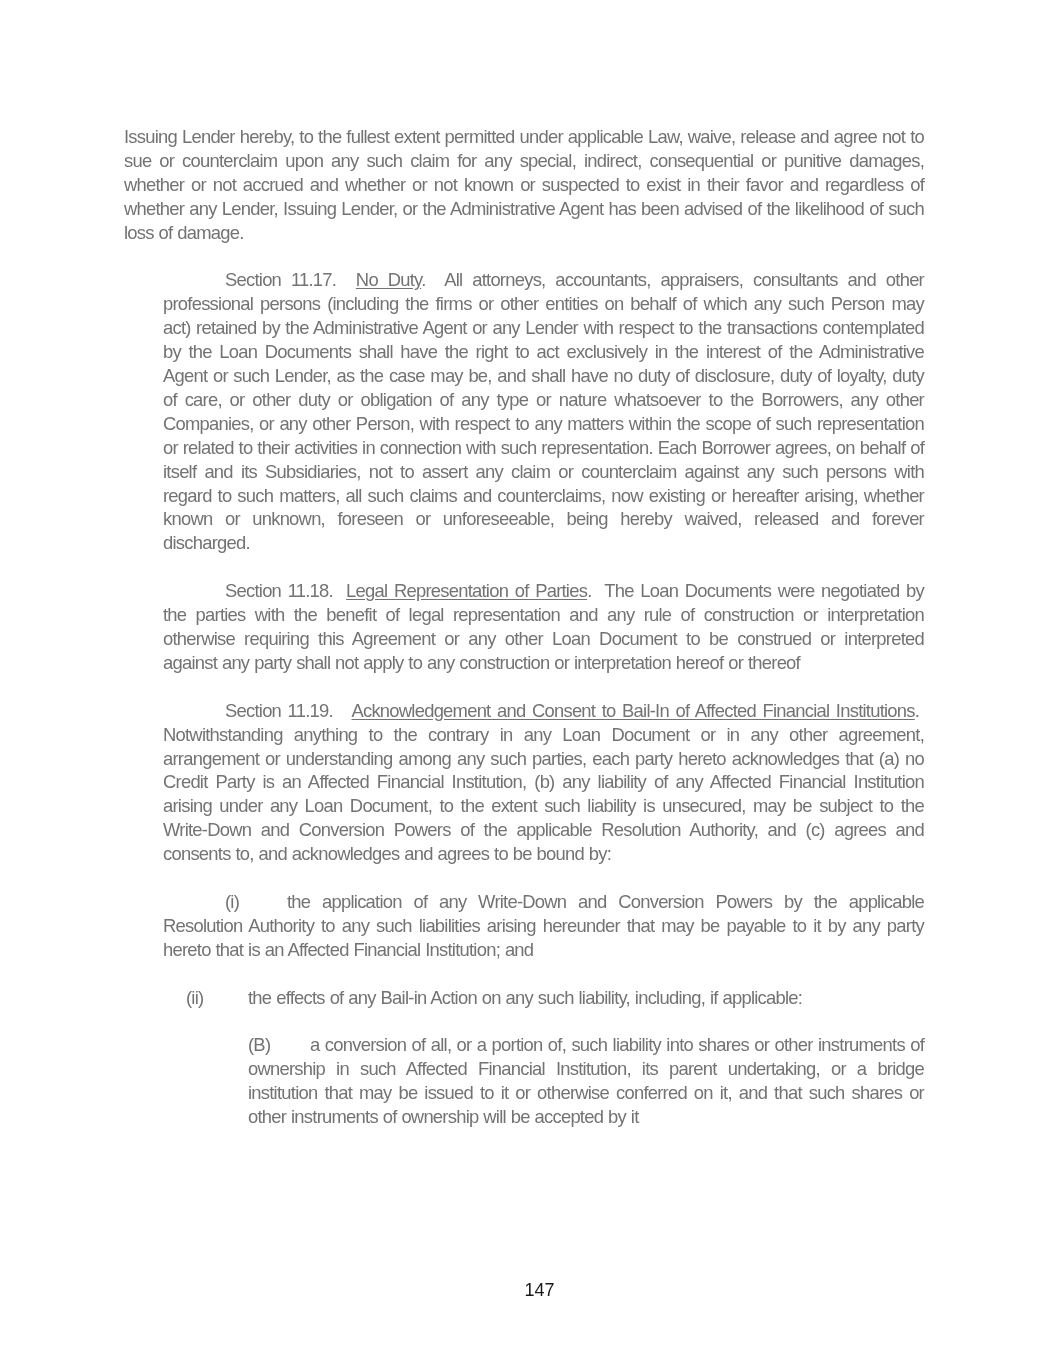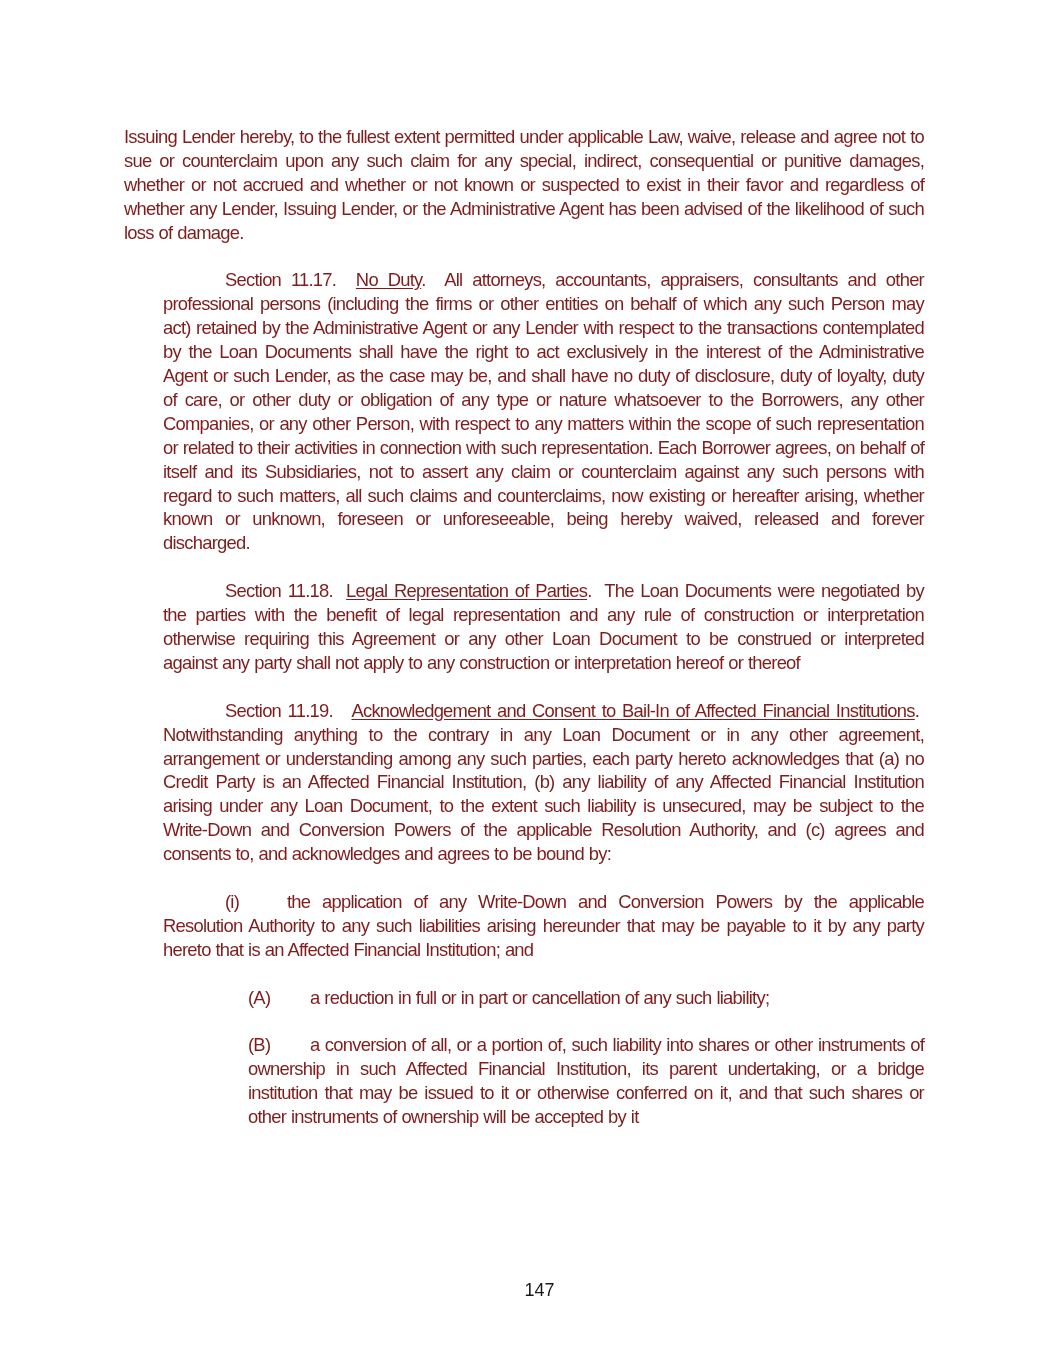--- a/index.html
+++ b/index.html
@@ -1,17 +1,17 @@
 <!DOCTYPE html>
 <html><head>
 <meta charset="utf-8">
 <style>
   html, body { margin: 0; padding: 0; background: #ffffff; }
   body { width: 1055px; height: 1365px; position: relative; overflow: hidden; }
-  .page { position: absolute; left: 124px; top: 125px; width: 800px; color: #7f1d1d;
+  .page { position: absolute; left: 124px; top: 125px; width: 800px; color: #737373;
           font-family: "Liberation Sans", sans-serif; font-size: 18.4px; line-height: 23.9px;
           letter-spacing: -0.75px; word-spacing: 0.5px; }
   p { margin: 0 0 23.9px 0; text-align: justify; text-align-last: left; }
   .indent { text-indent: 62px; margin-left: 39px; }
   u { text-decoration: underline; text-underline-offset: 2px; }
   .label { display: inline-block; }
   .lvl-ii { margin-left: 62px; }
   .lvl-ii .label { width: 62px; }
   .lvl-A { margin-left: 124px; }
   .lvl-A .label { width: 62px; }
@@ -25,19 +25,19 @@
   <p>Issuing Lender hereby, to the fullest extent permitted under applicable Law, waive, release and agree not to sue or counterclaim upon any such claim for any special, indirect, consequential or punitive damages, whether or not accrued and whether or not known or suspected to exist in their favor and regardless of whether any Lender, Issuing Lender, or the Administrative Agent has been advised of the likelihood of such loss of damage.</p>
 
   <p class="indent"><span>Section 11.17.</span>&nbsp; <u>No Duty</u>.&nbsp; <span>All attorneys, accountants, appraisers, consultants and other professional persons (including the firms or other entities on behalf of which any such Person may act) retained by the Administrative Agent or any Lender with respect to the transactions contemplated by the Loan Documents shall have the right to act exclusively in the interest of the Administrative Agent or such Lender, as the case may be, and shall have no duty of disclosure, duty of loyalty, duty of care, or other duty or obligation of any type or nature whatsoever to the Borrowers, any other Companies, or any other Person, with respect to any matters within the scope of such representation or related to their activities in connection with such representation. Each Borrower agrees, on behalf of itself and its Subsidiaries, not to assert any claim or counterclaim against any such persons with regard to such matters, all such claims and counterclaims, now existing or hereafter arising, whether known or unknown, foreseen or unforeseeable, being hereby waived, released and forever discharged.</span></p>
 
   <p class="indent"><span>Section 11.18.</span>&nbsp; <u>Legal Representation of Parties</u>.&nbsp; <span>The Loan Documents were negotiated by the parties with the benefit of legal representation and any rule of construction or interpretation otherwise requiring this Agreement or any other Loan Document to be construed or interpreted against any party shall not apply to any construction or interpretation hereof or thereof</span></p>
 
   <p class="indent"><span>Section 11.19.</span>&nbsp;&nbsp; <u>Acknowledgement and Consent to Bail-In of Affected Financial Institutions</u>.&nbsp; <span>Notwithstanding anything to the contrary in any Loan Document or in any other agreement, arrangement or understanding among any such parties, each party hereto acknowledges that (a) no Credit Party is an Affected Financial Institution, (b) any liability of any Affected Financial Institution arising under any Loan Document, to the extent such liability is unsecured, may be subject to the Write-Down and Conversion Powers of the applicable Resolution Authority, and (c) agrees and consents to, and acknowledges and agrees to be bound by:</span></p>
 
   <p class="indent"><span class="label" style="width:62px;text-indent:0">(i)</span><span>the application of any Write-Down and Conversion Powers by the applicable Resolution Authority to any such liabilities arising hereunder that may be payable to it by any party hereto that is an Affected Financial Institution; and</span></p>
 
+  <p class="lvl-ii"><span class="label">(ii)</span><span>the effects of any Bail-in Action on any such liability, including, if applicable:</span></p>
 
-  <p class="lvl-A"><span class="label">(A)</span><span>a reduction in full or in part or cancellation of any such liability;</span></p>
 
   <p class="lvl-A" style="text-align: justify;"><span class="label">(B)</span><span>a conversion of all, or a portion of, such liability into shares or other instruments of ownership in such Affected Financial Institution, its parent undertaking, or a bridge institution that may be issued to it or otherwise conferred on it, and that such shares or other instruments of ownership will be accepted by it</span></p>
 </div>
 
 <div class="page-number">147</div>
 
 </body></html>

